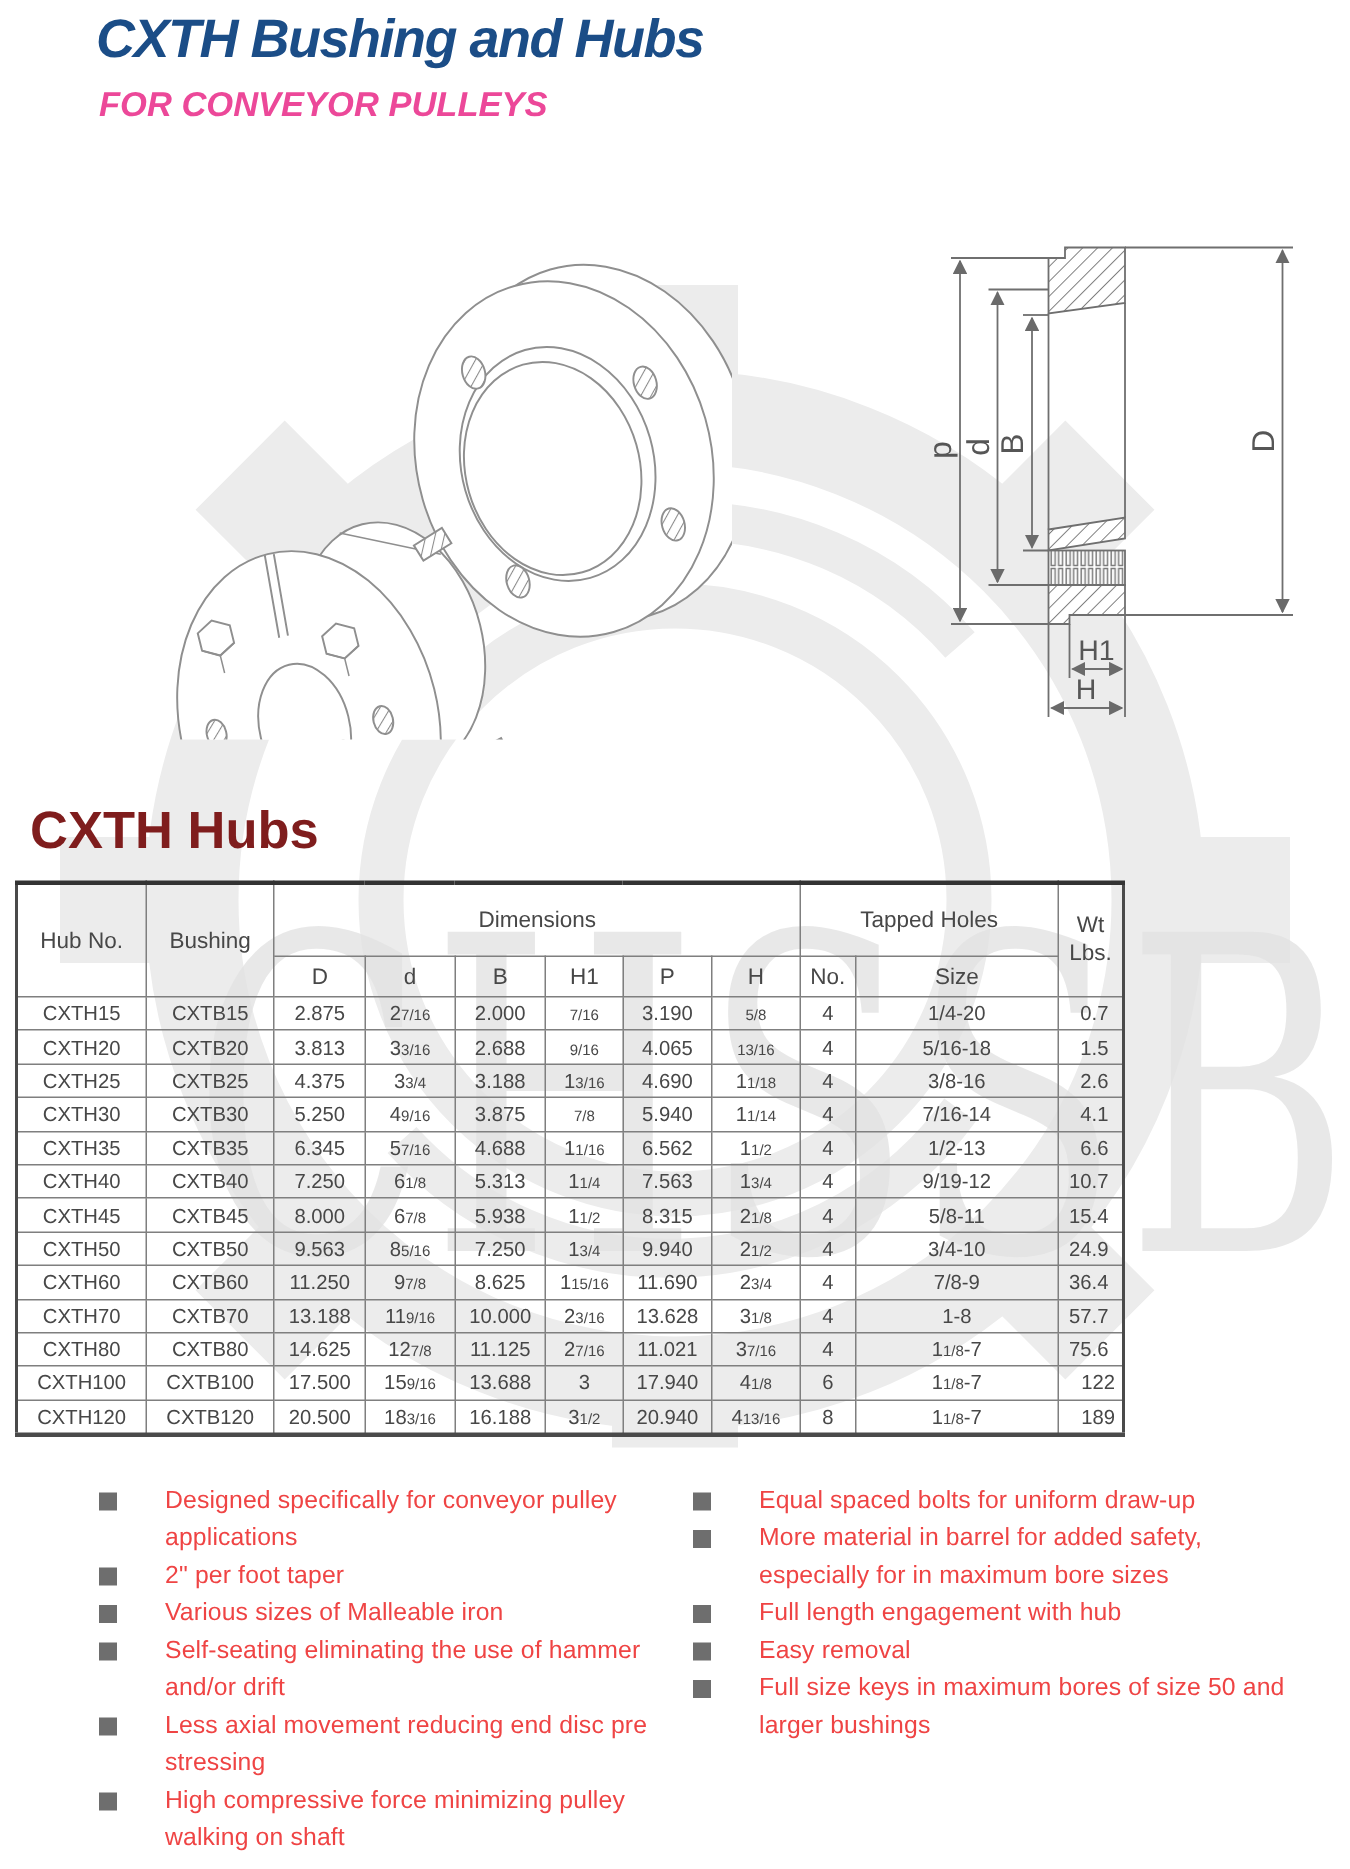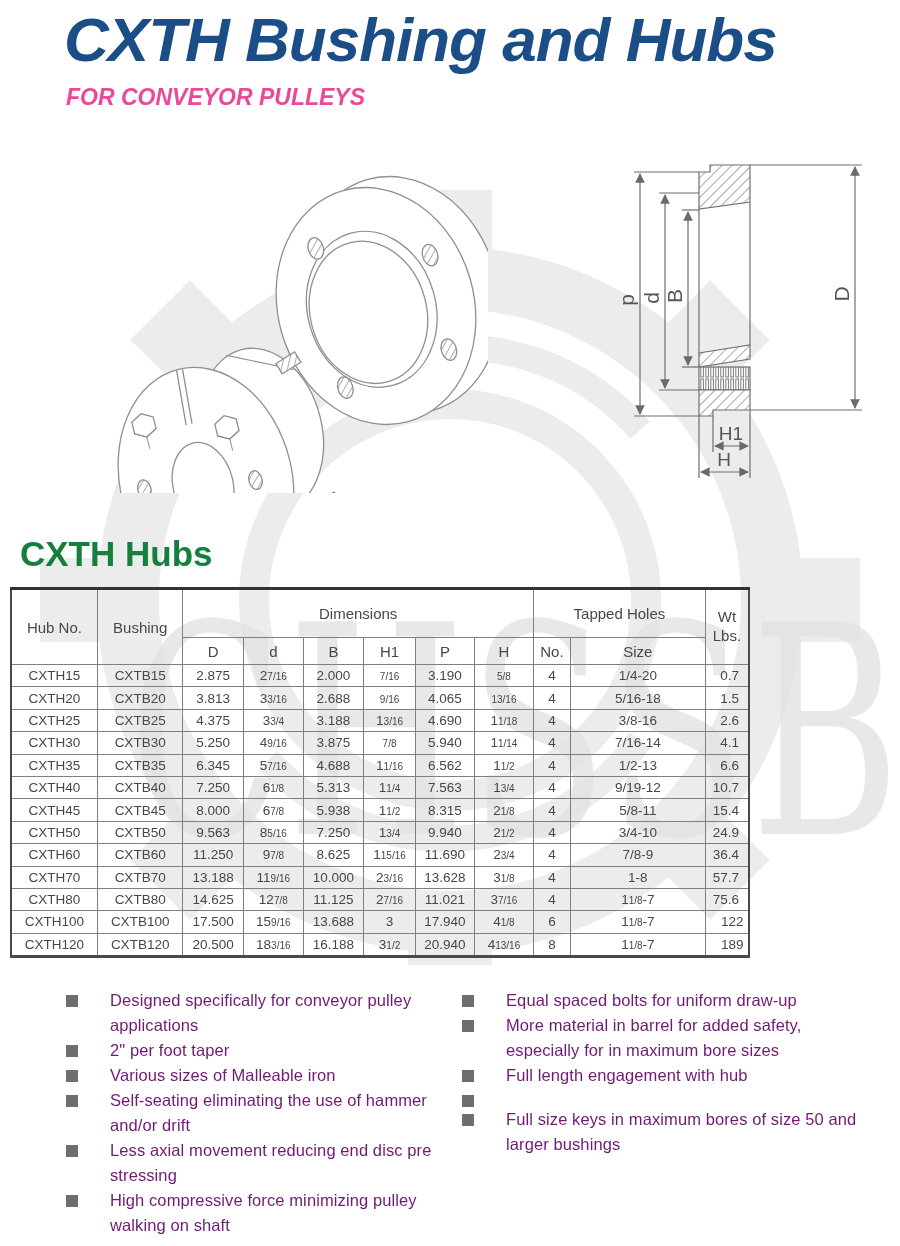--- a/index.html
+++ b/index.html
@@ -11,37 +11,37 @@
   .wm-layer{position:absolute;left:0;top:0;z-index:0;pointer-events:none;}
   .wm-text{
     position:absolute;left:128px;top:566px;z-index:0;pointer-events:none;
     font-family:"DejaVu Serif","Liberation Serif",serif;
     font-size:292px;line-height:1.15;color:#e3e3e3;letter-spacing:4px;
     transform:scaleX(0.70);transform-origin:left top;white-space:nowrap;opacity:.8;
   }
   
   .hdr{position:absolute;left:64px;top:6px;z-index:2;}
   .title{
-    font-size:62px;font-weight:bold;font-style:italic;color:#1b4d87;
+    font-size:36px;font-weight:bold;font-style:italic;color:#1b4d87;
     letter-spacing:-1px;line-height:1.1;margin:0;
   }
   .subtitle{
     font-size:23px;font-weight:bold;font-style:italic;color:#ec4899;
     letter-spacing:0;margin:10px 0 0 2px;
   }
   
   .fig{position:absolute;z-index:1;}
   #fig-exploded{left:58px;top:148px;}
   #fig-section{left:610px;top:138px;}
   .dimlabel{font-family:"Liberation Sans",sans-serif;font-size:21px;fill:#565656;}
   .dimlabel-sm{font-family:"Liberation Sans",sans-serif;font-size:19px;fill:#565656;}
   
   .sec-head{
     position:absolute;left:20px;top:534px;z-index:2;margin:0;
-    font-size:35px;font-weight:bold;color:#15803d;letter-spacing:0;
+    font-size:35px;font-weight:bold;color:#7f1d1d;letter-spacing:0;
   }
   
   .tbl-wrap{position:absolute;left:10px;top:587px;width:740px;z-index:1;}
   table.hubs{
     width:100%;border-collapse:collapse;table-layout:fixed;
     border:2px solid #4a4a4a;border-top:3px solid #333;border-bottom:3px solid #4a4a4a;
     background:transparent;
   }
   table.hubs th,table.hubs td{
     border:1px solid #7f7f7f;padding:0;text-align:center;vertical-align:middle;
@@ -57,21 +57,21 @@
   th .two-line{line-height:1.25;font-size:15px;}
   
   .features{position:absolute;top:988px;z-index:2;}
   #features-left{left:66px;width:390px;}
   #features-right{left:462px;width:412px;}
   .feature{display:flex;align-items:flex-start;}
   .feature .sq{
     flex:0 0 auto;width:12px;height:12px;background:#6e6e6e;margin-top:7px;
   }
   .feature .txt{
-    margin-left:32px;font-size:16.5px;line-height:25px;color:#701a75;letter-spacing:.1px;
+    margin-left:32px;font-size:16.5px;line-height:25px;color:#ef4444;letter-spacing:.1px;
   }
   #features-left .feature .txt{width:352px;}
   #features-right .feature .txt{width:364px;}
 </style>
 </head>
 <body>
 
 <div class="page">
 
   <svg class="wm-layer" width="900" height="965" viewBox="0 0 900 965">
@@ -456,20 +456,21 @@
       <div class="feature">
         <span class="sq"></span>
         <span class="txt">More material in barrel for added safety, especially for in maximum bore sizes</span>
       </div>
       <div class="feature">
         <span class="sq"></span>
         <span class="txt">Full length engagement with hub</span>
       </div>
       <div class="feature">
         <span class="sq"></span>
+        <span class="txt">Easy removal</span>
       </div>
       <div class="feature">
         <span class="sq"></span>
         <span class="txt">Full size keys in maximum bores of size 50 and larger bushings</span>
       </div>
     </div>
 
 </div>
 
 </body></html>

